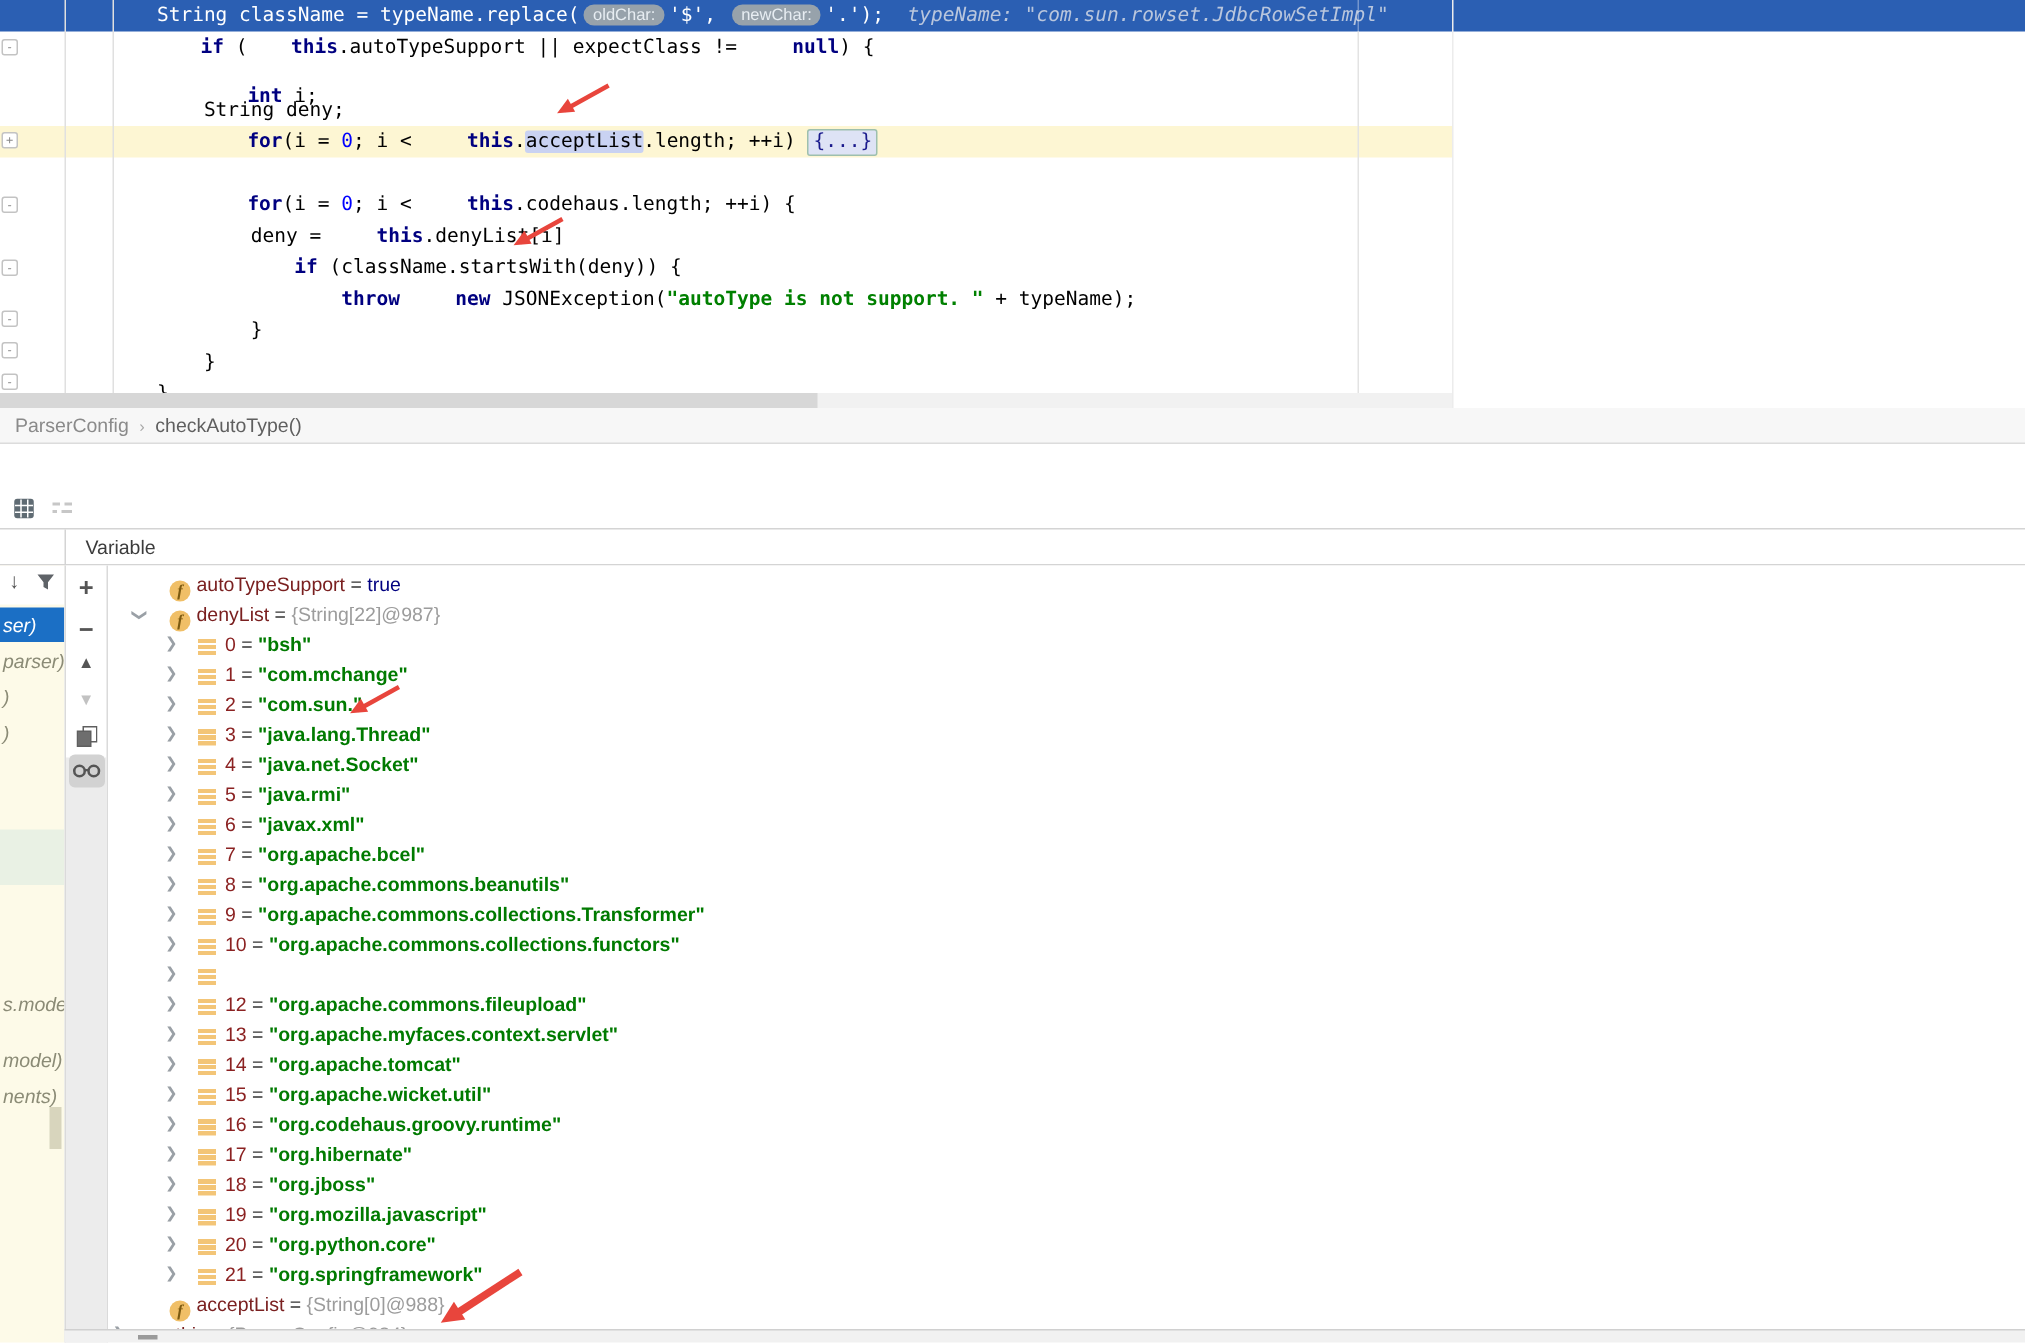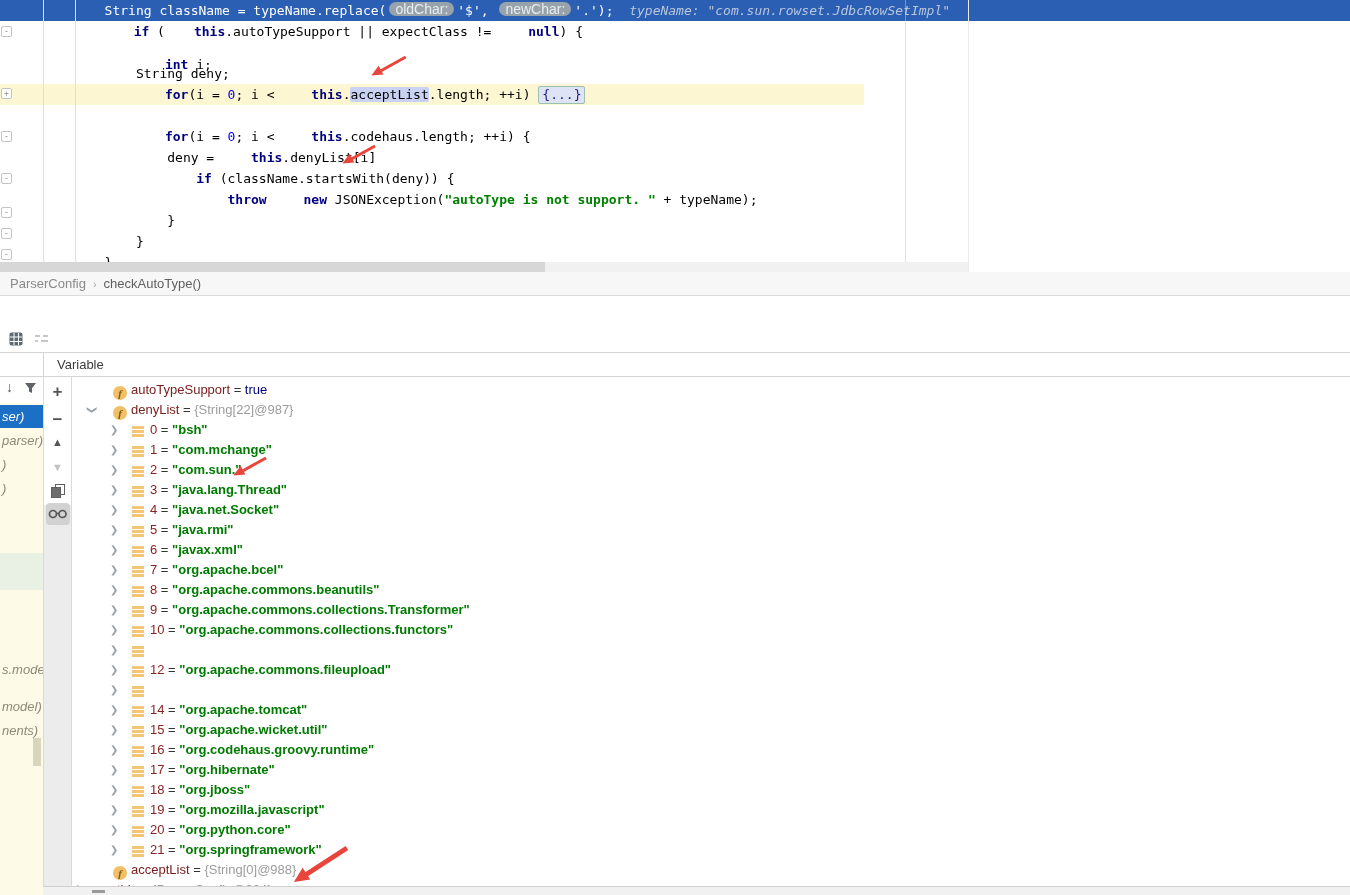--- a/index.html
+++ b/index.html
@@ -5,29 +5,29 @@
   html,body{margin:0;padding:0;}
   body{width:1350px;height:895px;position:relative;overflow:hidden;background:#fff;
        font-family:"Liberation Sans", sans-serif;font-size:13px;color:#222;}
   
   #editor{position:absolute;left:0;top:0;width:1350px;height:272px;background:#fff;overflow:hidden;}
   .cline{position:absolute;left:0;width:1350px;height:21px;}
   .cline pre{margin:0;padding:0 0 0 42px;font-family:"DejaVu Sans Mono", monospace;
              font-size:13px;line-height:21px;white-space:pre;color:#000;}
   .cline.exec{background:#2b5fb3;}
   .cline.exec pre{color:#fff;}
-  .cline.current{background:#fdf6d3;width:864px;}
+  .cline.current{background:#fdf6d3;width:968px;}
   .seg-kw{color:#000080;font-weight:bold;margin-left:29px;}
   .seg-num{color:#0000ff;}
   .seg-str{color:#008000;font-weight:bold;}
   .seg-hl{background:#c9d2f2;border-radius:2px;}
   .seg-fold{display:inline-block;background:#dee3f5;border:1px solid #9dbfae;border-radius:2px;
             padding:0 3px;line-height:16px;color:#1a1a8c;}
   .seg-chip{display:inline-block;background:#97a2ab;color:#e7edf2;border-radius:8px;
-            font-family:"Liberation Sans",sans-serif;font-size:14px;line-height:14px;
+            font-family:"Liberation Sans",sans-serif;font-size:11px;line-height:14px;
             padding:0 6px;margin:0 3px;vertical-align:1px;}
   .seg-hint{color:#b9c6dd;font-style:italic;}
   .guide{position:absolute;top:0;width:1px;z-index:6;}
   #guide-margin-low{left:905px;top:21px;height:241px;background:#e3e3e3;}
   #guide-margin-top{left:905px;top:0;height:21px;background:rgba(255,255,255,.35);}
   #guide-faint{left:968px;top:0;height:272px;background:#ececec;}
   .gutter-line{position:absolute;top:0;width:1px;height:262px;background:#e0e0e0;z-index:7;}
   .fold-marker{position:absolute;left:1px;width:9px;height:9px;background:#fff;border:1px solid #c3c3c3;
                border-radius:2px;z-index:8;font:8px/9px "DejaVu Sans Mono",monospace;color:#8a8a8a;text-align:center;}
   #editor-hscroll{position:absolute;left:0;top:262px;width:968px;height:10px;background:#f1f1f1;z-index:9;}
@@ -290,20 +290,21 @@
       <span class="vicon"><span class="barsicon"></span></span>
     </div>
     <div class="vrow item" style="top: 283px;">
       <span class="vchev">❯</span>
       <span class="vicon"><span class="barsicon"></span></span>
       <span class="vtext"><span class="vindex">12</span><span class="veq"> = </span><span class="vt-str">"org.apache.commons.fileupload"</span></span>
     </div>
     <div class="vrow item" style="top: 303px;">
       <span class="vchev">❯</span>
       <span class="vicon"><span class="barsicon"></span></span>
+      <span class="vtext"><span class="vindex">13</span><span class="veq"> = </span><span class="vt-str">"org.apache.myfaces.context.servlet"</span></span>
     </div>
     <div class="vrow item" style="top: 323px;">
       <span class="vchev">❯</span>
       <span class="vicon"><span class="barsicon"></span></span>
       <span class="vtext"><span class="vindex">14</span><span class="veq"> = </span><span class="vt-str">"org.apache.tomcat"</span></span>
     </div>
     <div class="vrow item" style="top: 343px;">
       <span class="vchev">❯</span>
       <span class="vicon"><span class="barsicon"></span></span>
       <span class="vtext"><span class="vindex">15</span><span class="veq"> = </span><span class="vt-str">"org.apache.wicket.util"</span></span>

